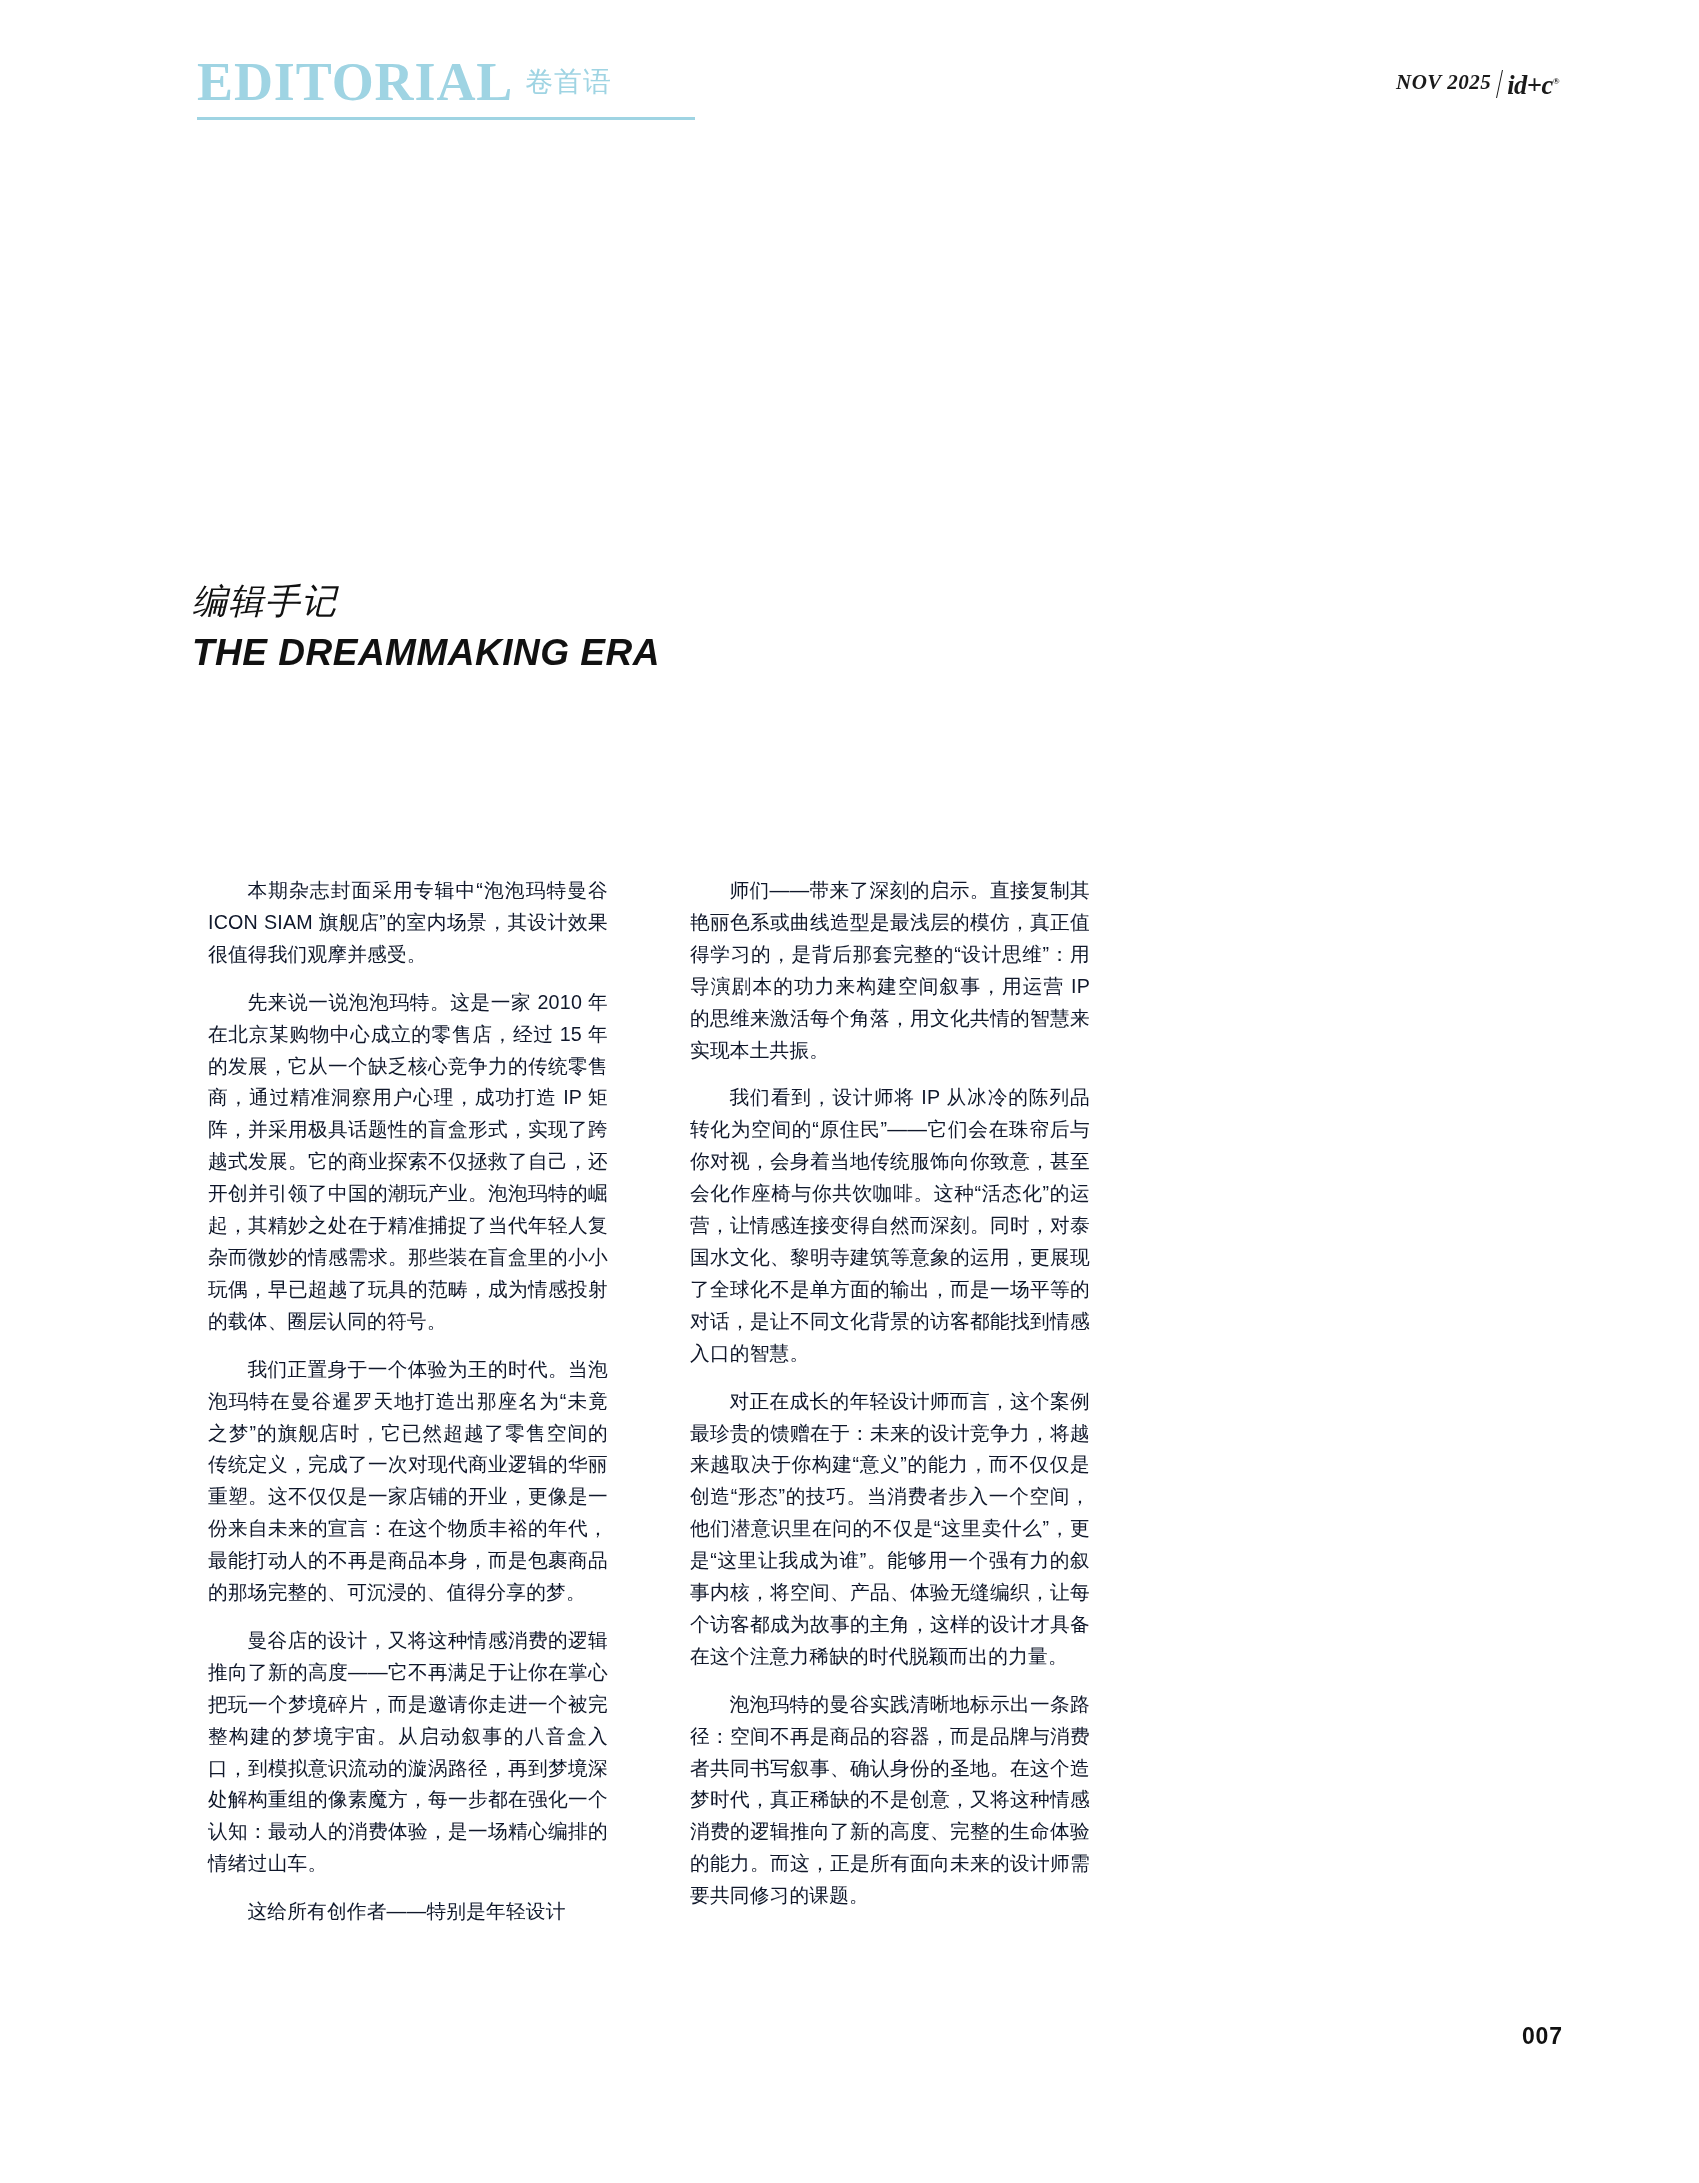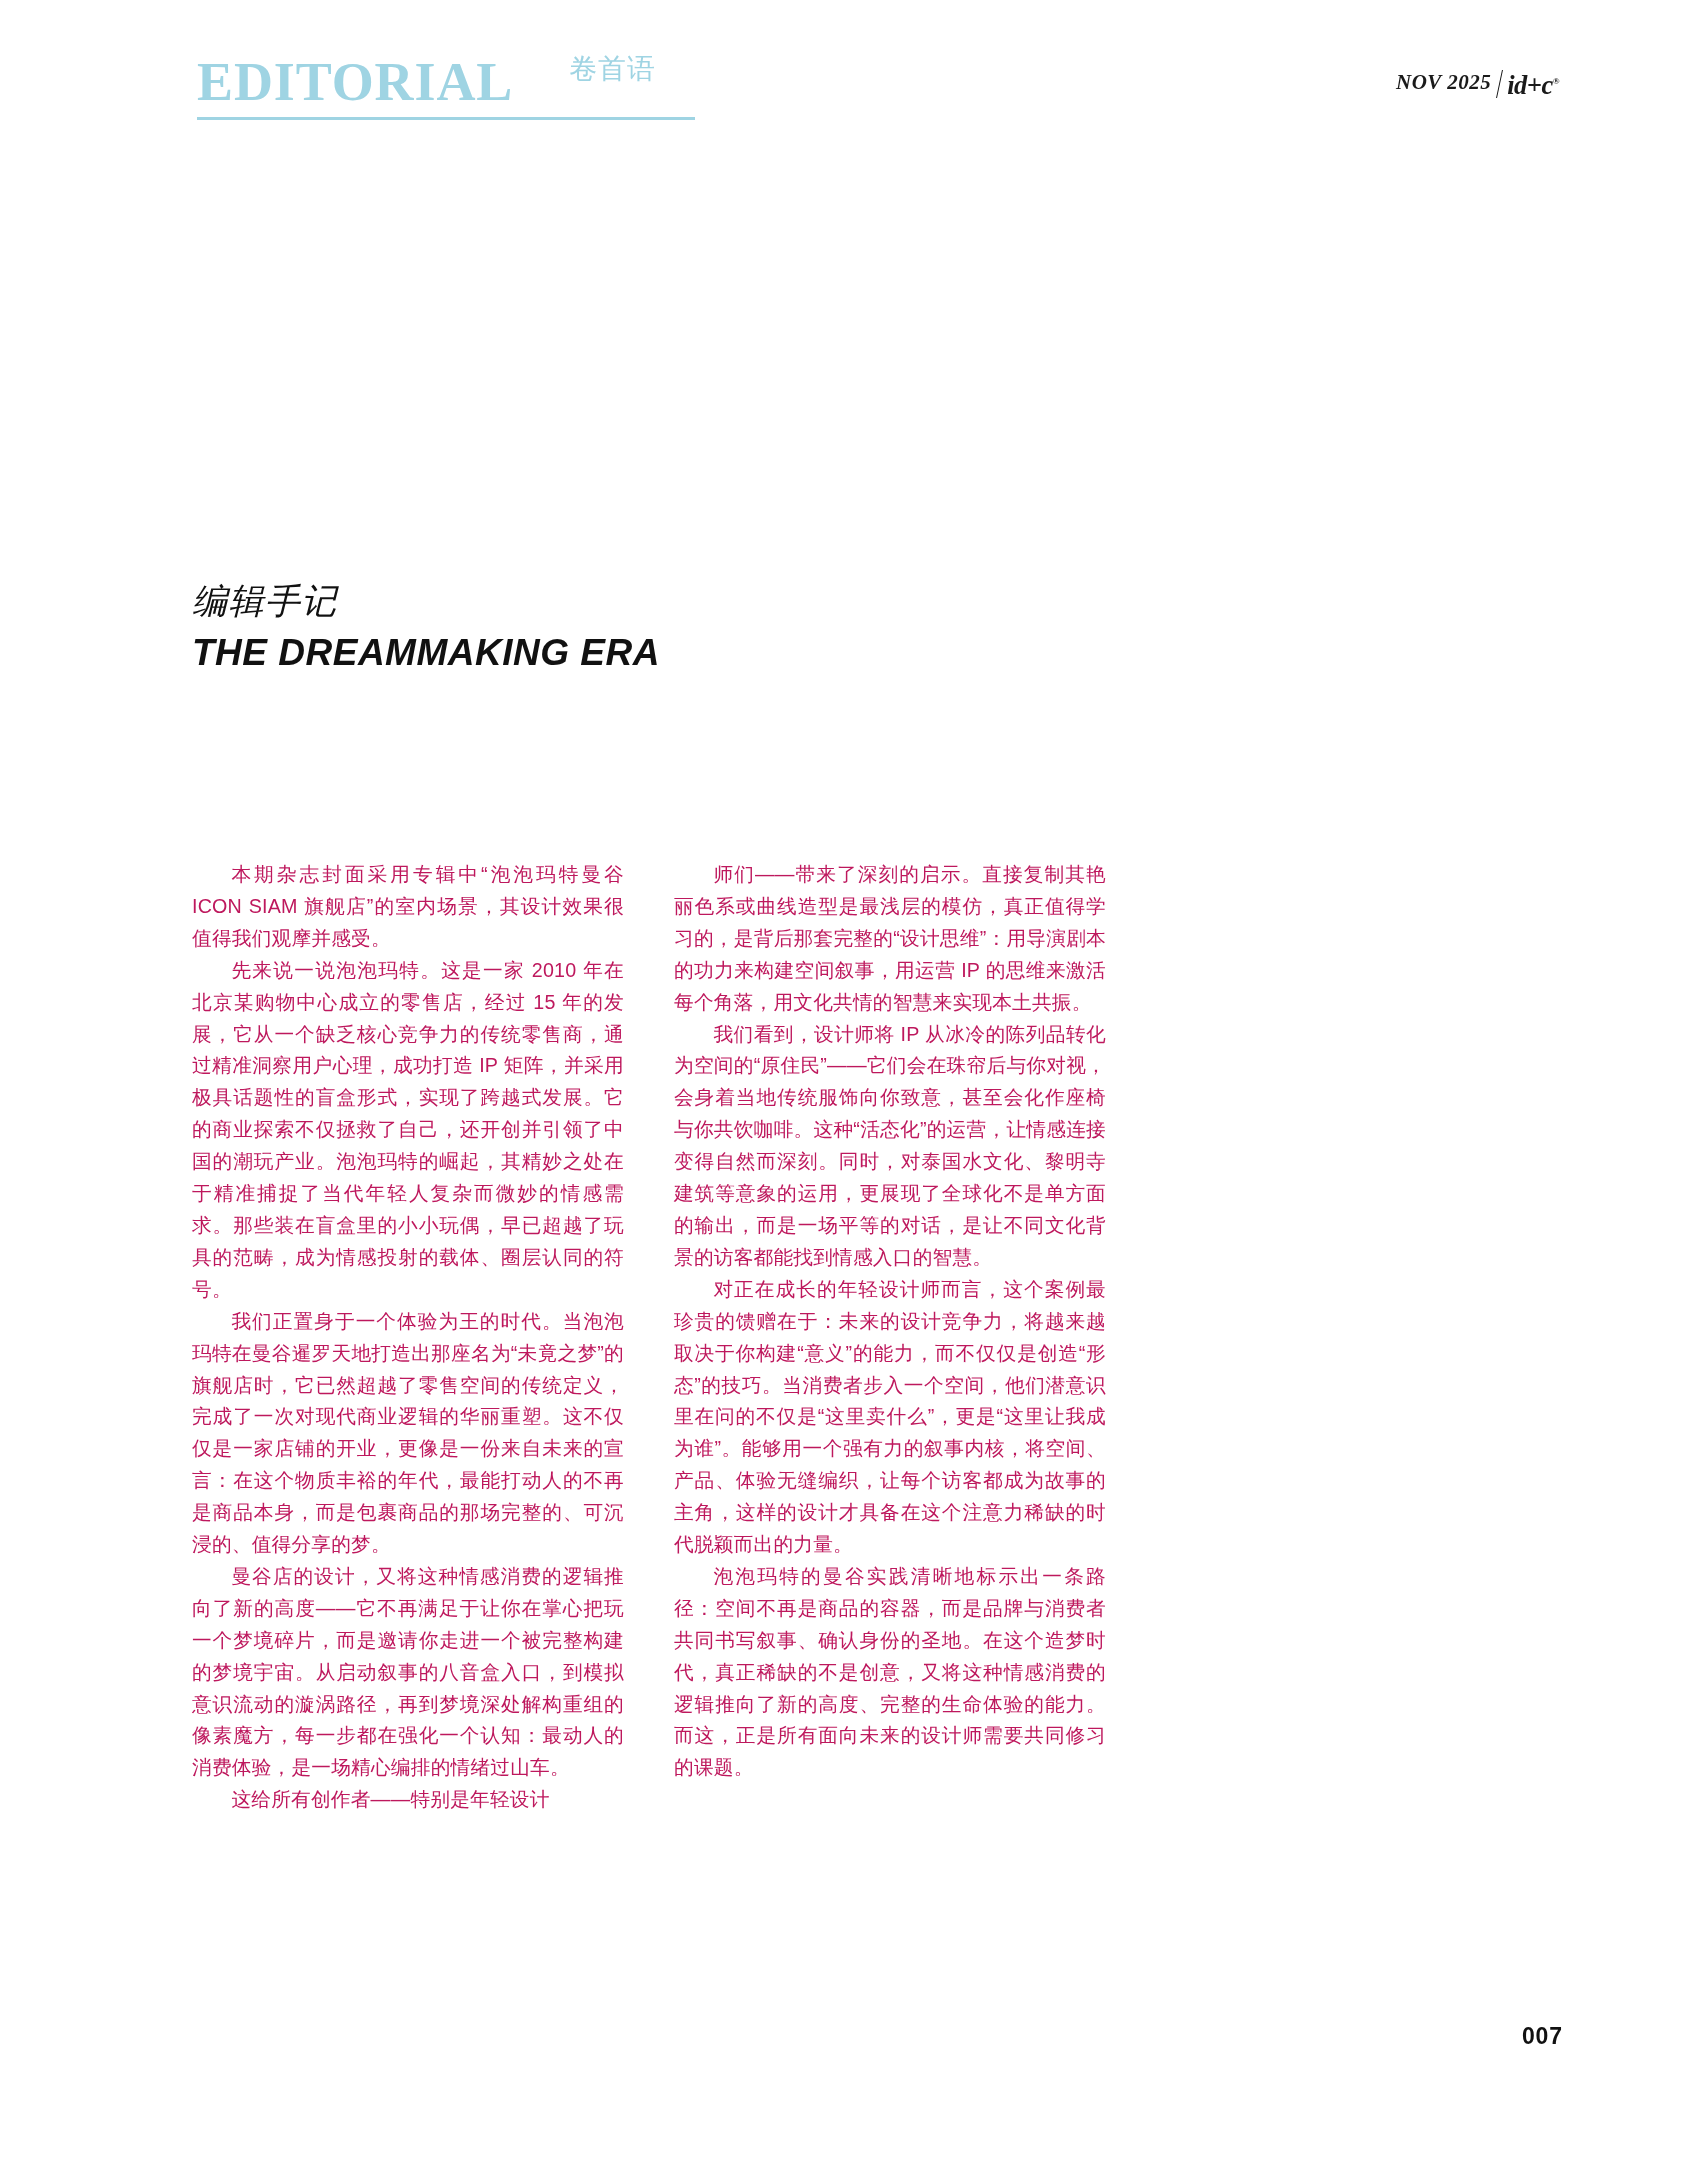--- a/index.html
+++ b/index.html
@@ -22,22 +22,21 @@
     top: 55px;
     left: 197px;
     right: 137px;
     height: 64px;
   }
   .masthead {
     position: absolute;
     left: 0;
     top: 0;
     display: flex;
-    align-items: flex-start;
-    gap: 44px;
+    align-items: center;
   }
   .masthead-word {
     font-family: "Liberation Serif", serif;
     font-weight: bold;
     font-style: normal;
     font-size: 54px;
     letter-spacing: 0.9px;
     color: #9fd4e3;
     line-height: 1;
   }
@@ -134,27 +133,27 @@
     left: 192px;
     top: 859px;
     width: 914px;
     display: flex;
     gap: 50px;
   }
   .col {
     width: 432px;
   }
   .col p {
-    margin: 0;
+    margin: 16px;
     font-size: 19.7px;
     line-height: 1.62;
     letter-spacing: 0.2px;
     text-align: justify;
     text-justify: inter-ideograph;
-    color: #be185d;
+    color: #0f172a;
     text-indent: 2em;
   }
 
   
   .folio {
     position: absolute;
     right: 137px;
     bottom: 133px;
     font-size: 23px;
     font-weight: bold;

